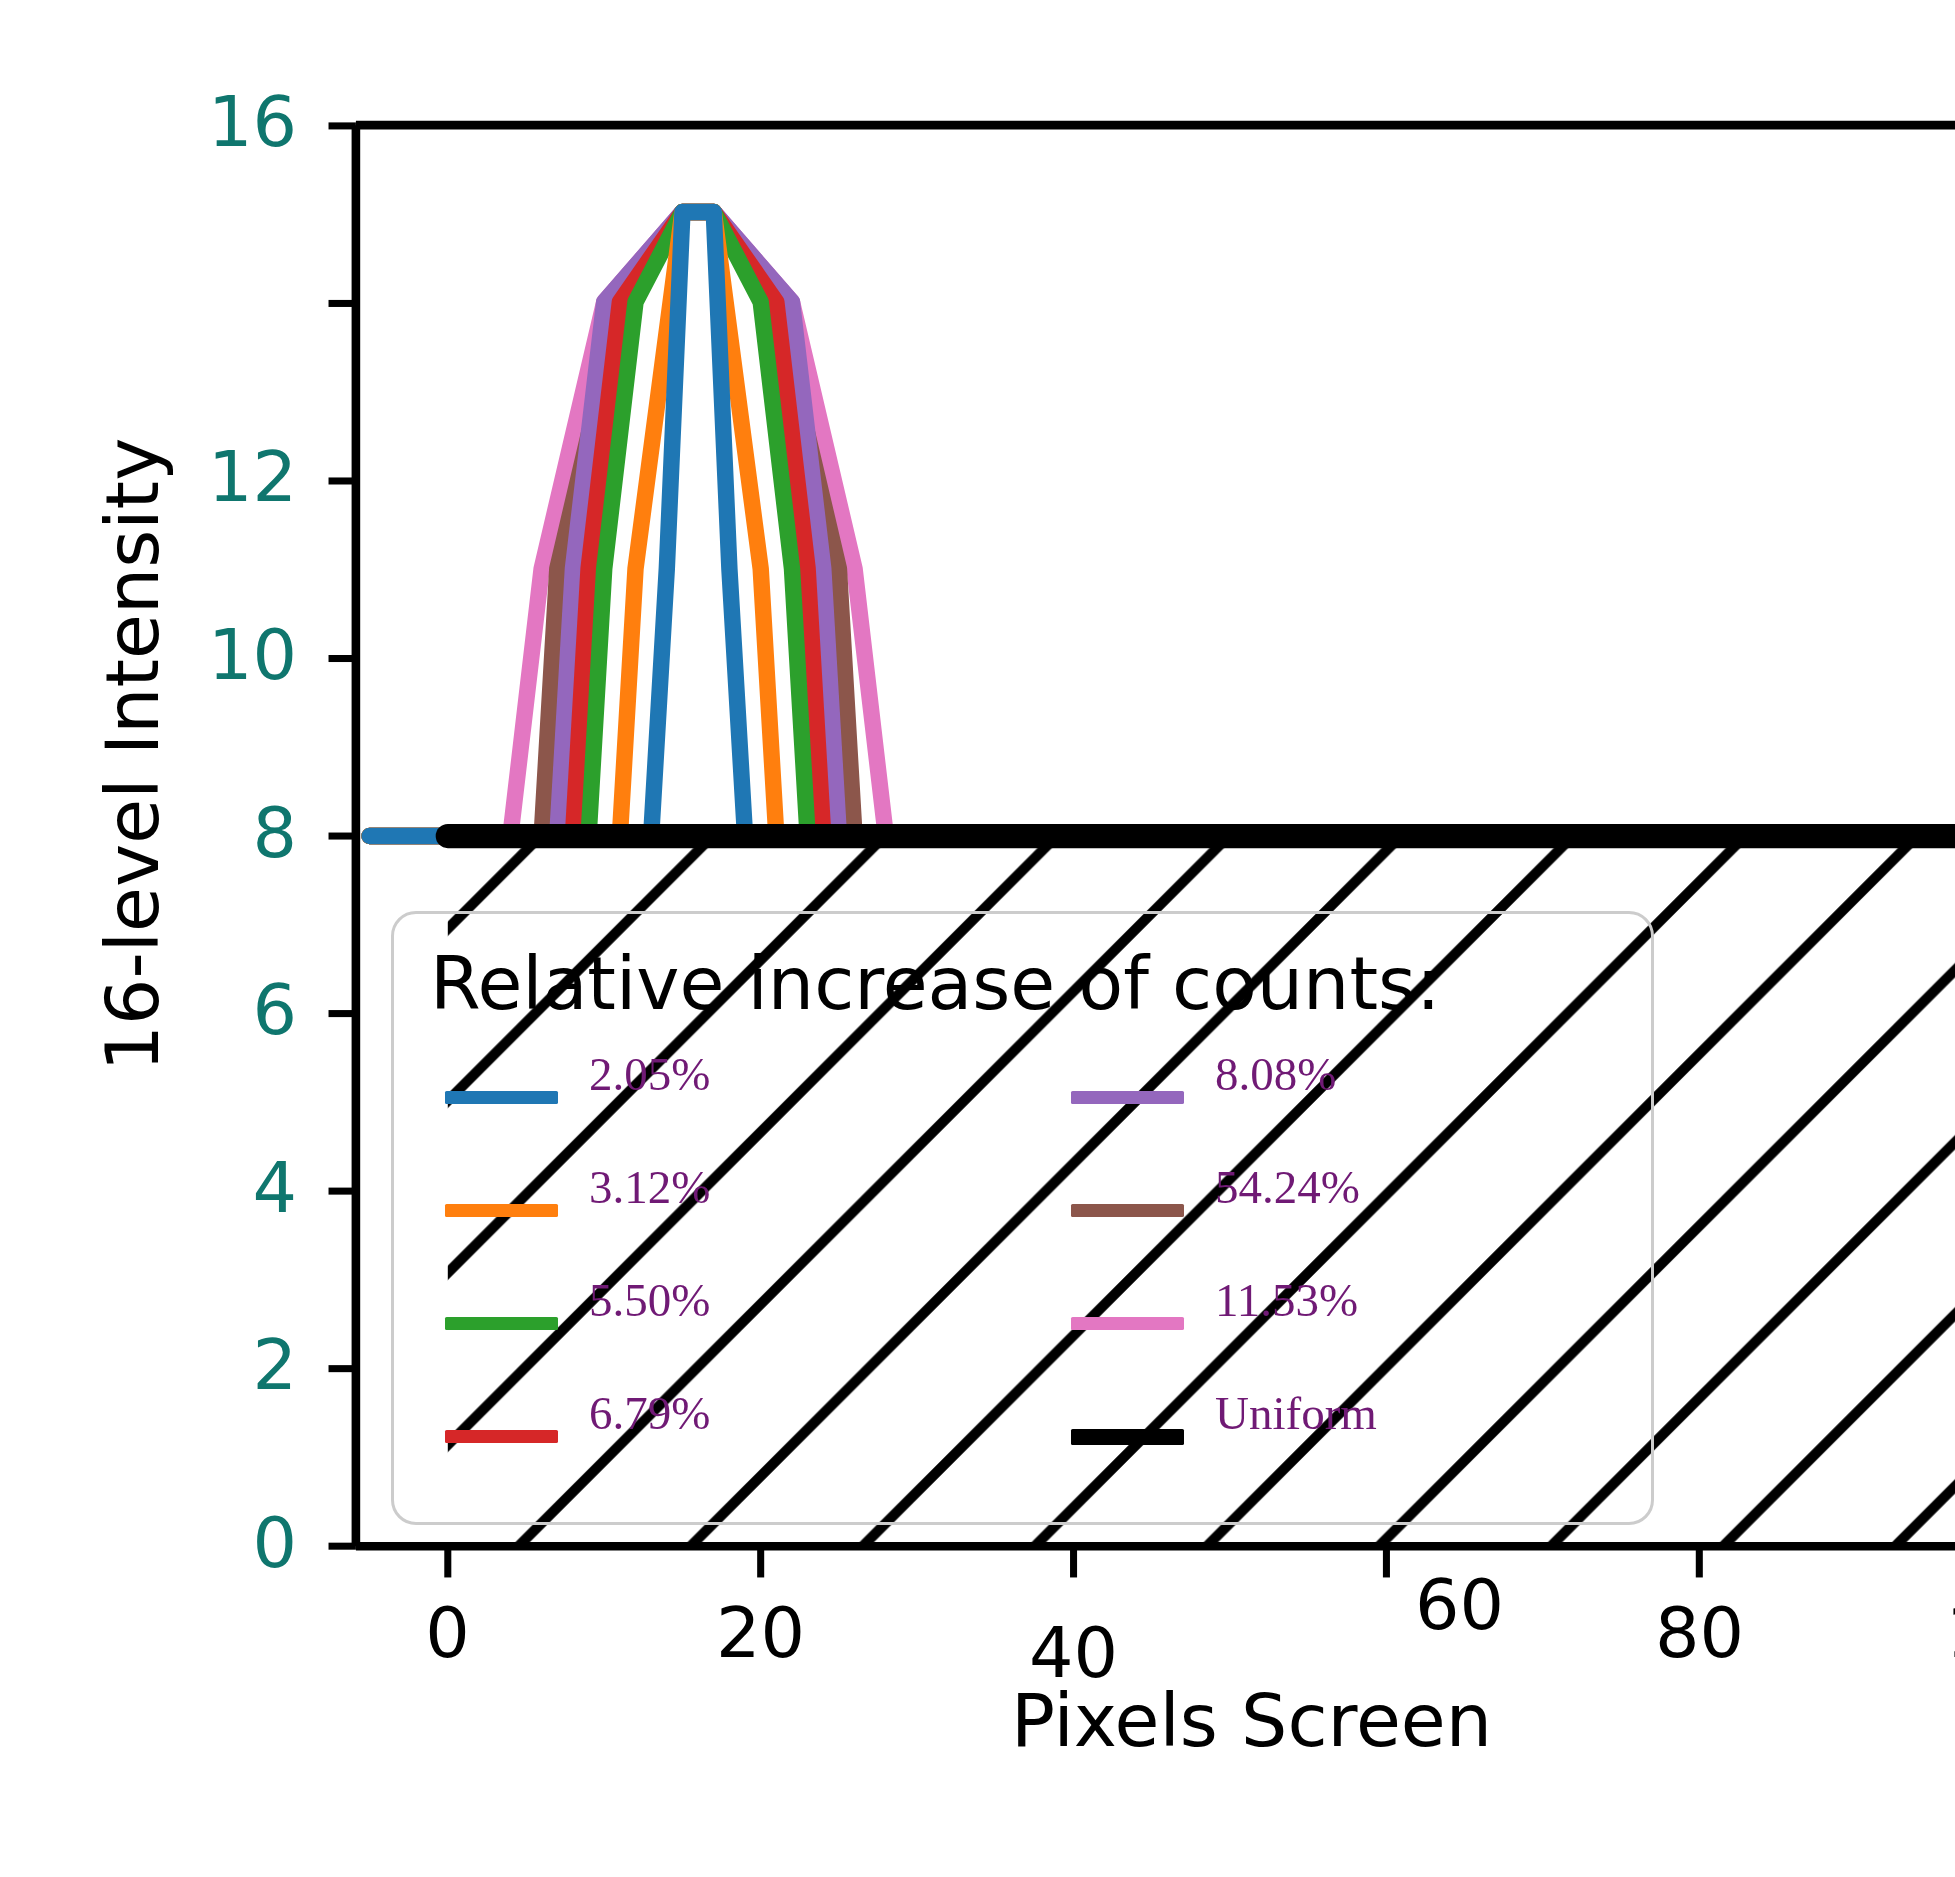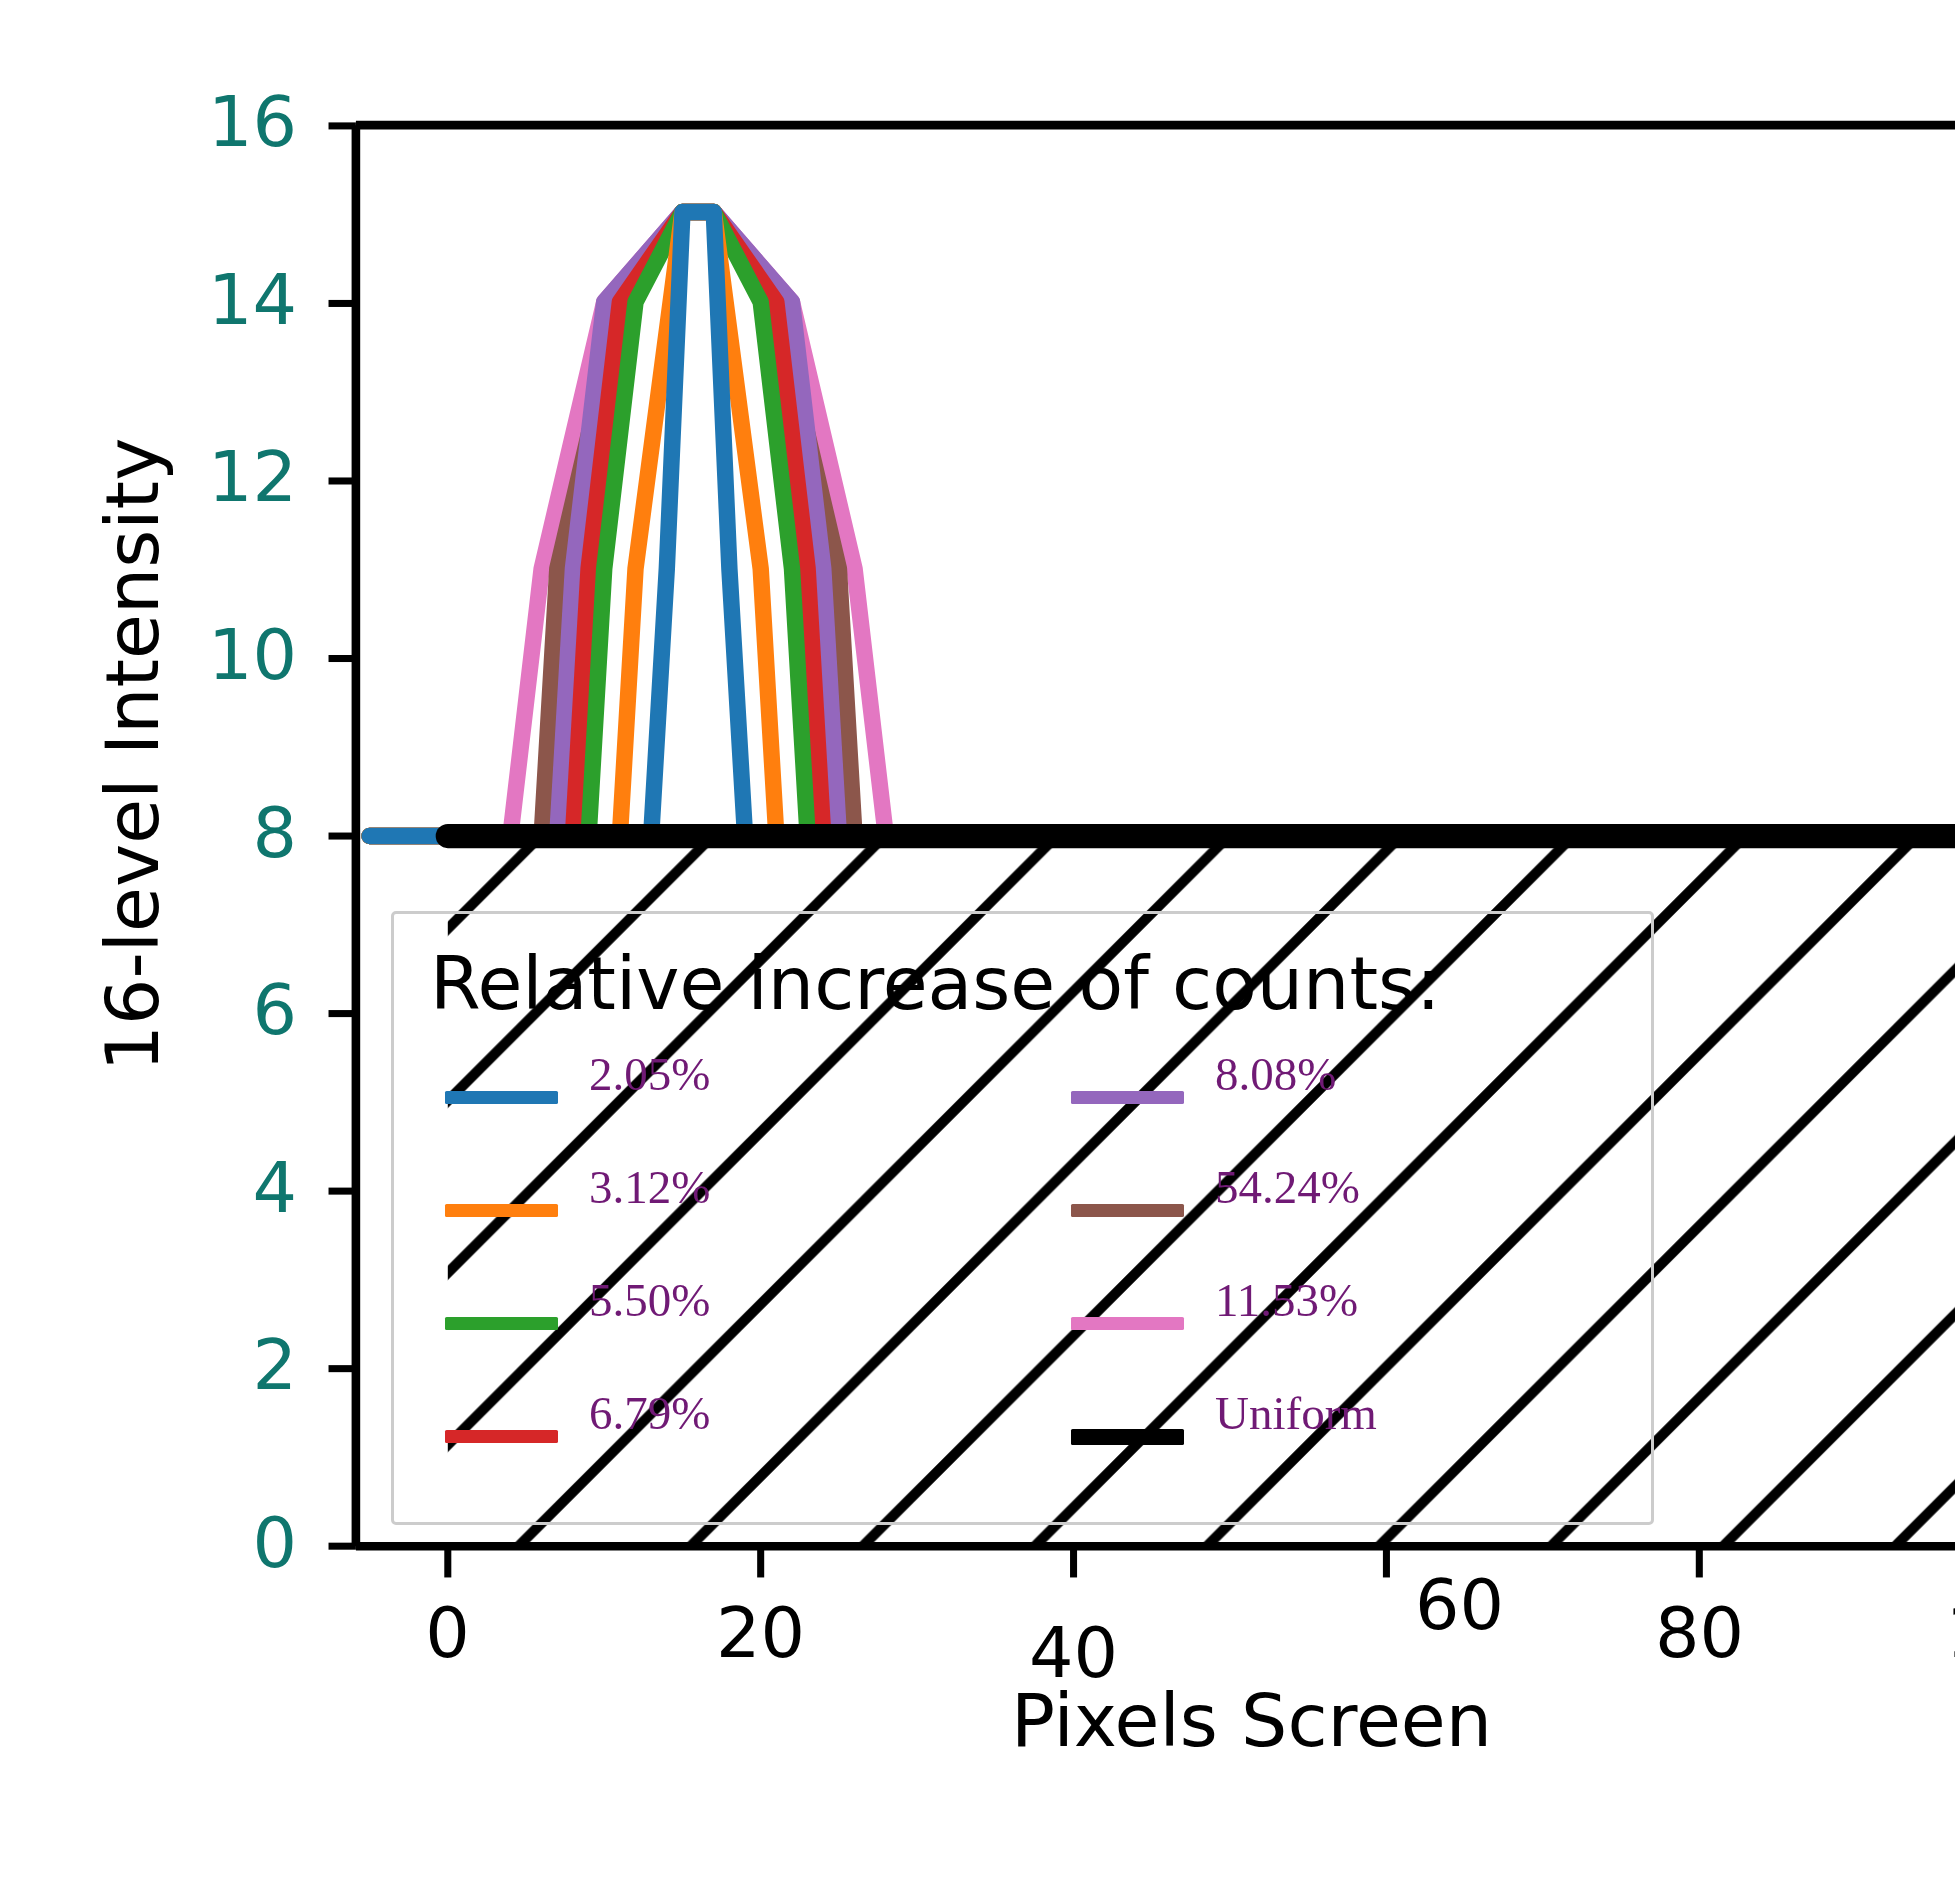--- a/index.html
+++ b/index.html
@@ -42,21 +42,21 @@
     color:#000;
     width:235px;
     font-family:"DejaVu Sans",sans-serif;
   }
   
   #legend{
     position:absolute;
     left:391px; top:911px;
     width:1263px; height:614px;
     border:3.9px solid #cccccc;
-    border-radius:5px;
+    border-radius:25px;
     background:transparent;
     box-sizing:border-box;
   }
   #legend-title{
     position:absolute;
     left:36px; top:27px;
     font-size:73px;
     color:#000;
     white-space:nowrap;
     font-family:"DejaVu Sans",sans-serif;
@@ -142,21 +142,20 @@
       <line x1="1945" y1="3954" x2="1945" y2="4034"></line>
       <line x1="2745" y1="3954" x2="2745" y2="4034"></line>
       <line x1="3545" y1="3954" x2="3545" y2="4034"></line>
       <line x1="4345" y1="3954" x2="4345" y2="4034"></line>
       <line x1="5145" y1="3954" x2="5145" y2="4034"></line>
       <line x1="5945" y1="3954" x2="5945" y2="4034"></line>
     </g>
   </svg>
 
   <div class="ytick" style="left:78px; top:81px;">16</div>
-  <div class="ytick" style="left:78px; top:259px;">14</div>
   <div class="ytick" style="left:78px; top:436px;">12</div>
   <div class="ytick" style="left:78px; top:614px;">10</div>
   <div class="ytick" style="left:78px; top:792px;">8</div>
   <div class="ytick" style="left:78px; top:969px;">6</div>
   <div class="ytick" style="left:78px; top:1147px;">4</div>
   <div class="ytick" style="left:78px; top:1324px;">2</div>
   <div class="ytick" style="left:78px; top:1502px;">0</div>
 
   <div class="xtick" style="left:330px;  top:1592px;">0</div>
   <div class="xtick" style="left:643px; top:1592px;">20</div>

